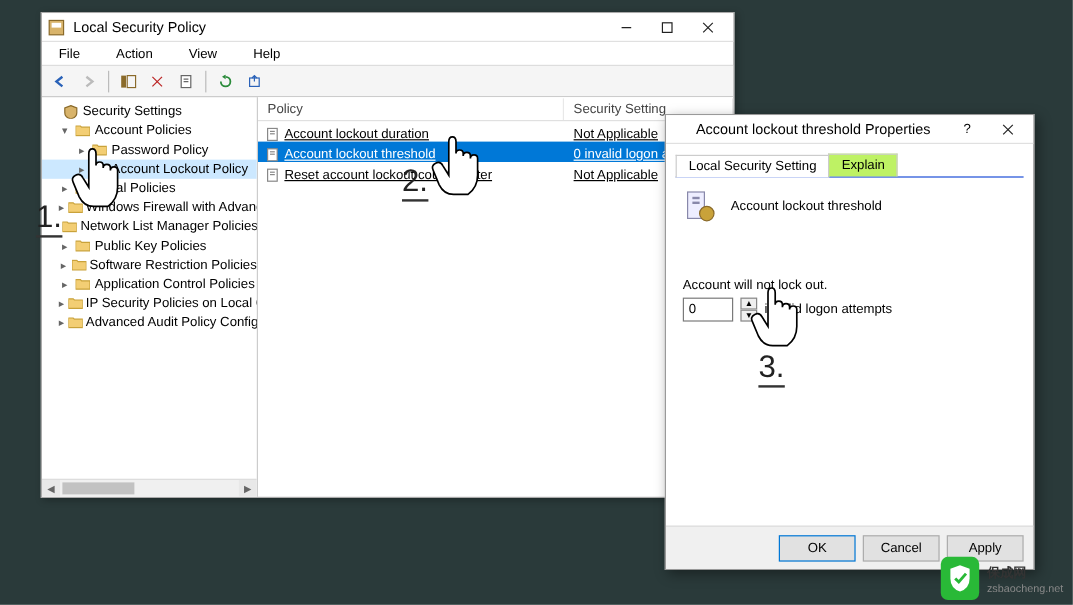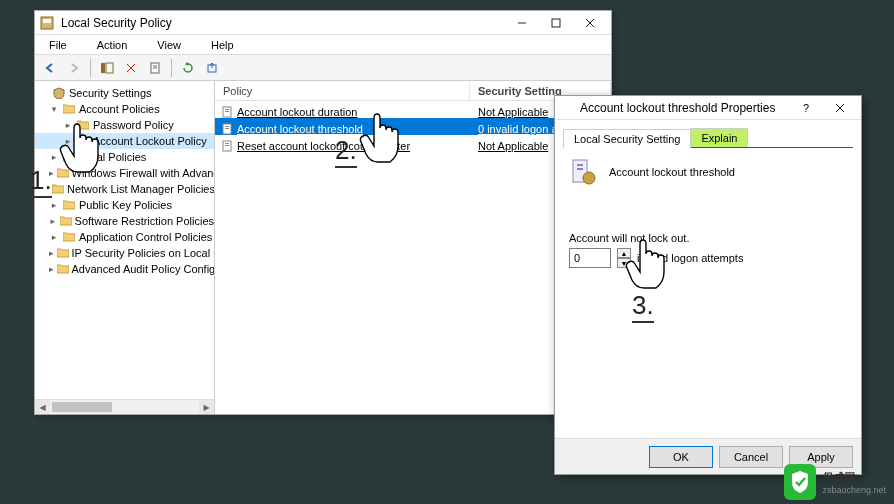--- a/index.html
+++ b/index.html
@@ -30,21 +30,21 @@
 
 .scrollbar-h { position: absolute; left: 0; right: 0; bottom: 0; height: 15px; background: #f0f0f0; border-top: 1px solid #ddd; display: flex; }
 .sb-btn { width: 15px; background: #e8e8e8; display: flex; align-items: center; justify-content: center; font-size: 8px; color: #666; }
 .sb-thumb { flex: 0 0 60px; background: #c2c2c2; margin: 2px; border-radius: 0; }
 .sb-track { flex: 1; }
 
 .list-pane { flex: 1; display: flex; flex-direction: column; }
 .list-header { display: flex; height: 20px; background: #fff; border-bottom: 1px solid #e0e0e0; align-items: flex-end; }
 .list-header div { padding: 3px 8px; border-right: 1px solid #e8e8e8; font-size: 11px; color: #444; }
 .col-policy { width: 255px; }
-.col-setting { flex: 1; font-weight: bold; }
+.col-setting { flex: 1; }
 .list-row { display: flex; height: 17px; align-items: flex-end; cursor: default; text-decoration: underline; }
 .list-row .p { width: 255px; padding-left: 6px; display: flex; align-items: center; gap: 4px; }
 .list-row .s { flex: 1; padding-left: 8px; }
 .list-row.selected { background: #0078d7; color: #fff; }
 
 .dialog { position: absolute; left: 554px; top: 95px; width: 308px; height: 380px; background: #fff; border: 1px solid #999; box-shadow: 3px 3px 10px rgba(0,0,0,.4); }
 .dialog .titlebar { background: #fff; padding-left: 19px; }
 .dlg-body { padding: 8px; }
 .tabs { display: flex; border-bottom: 1px solid #1d4ed8; position: relative; }
 .tab { padding: 3px 10px; border: 1px solid #ccc; border-bottom: none; background: #bef264; font-size: 11px; margin-right: -1px; position: relative; }

